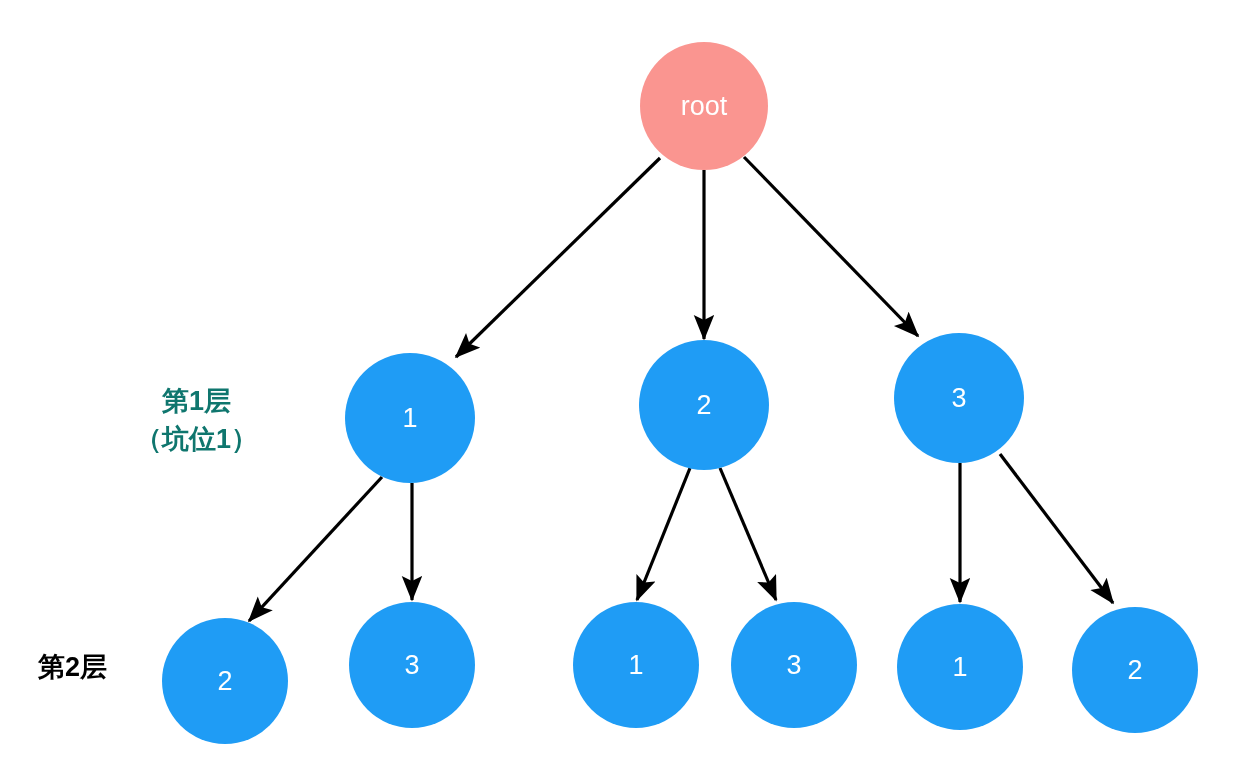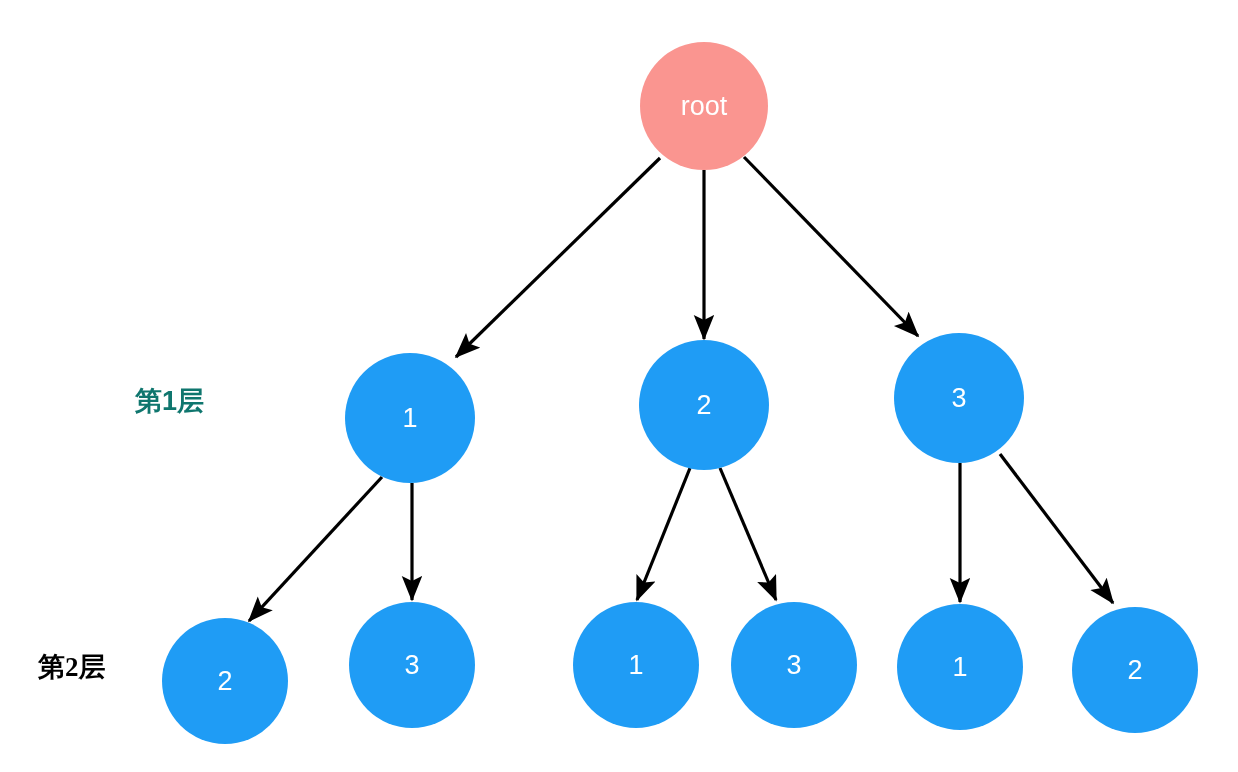--- a/index.html
+++ b/index.html
@@ -105,19 +105,20 @@
       <div class="node" style="left: 897px; top: 604px; width: 126px; height: 126px; background: rgb(31, 156, 245); font-size: 27px; color: rgb(255, 255, 255);">
         <span class="node-label">1</span>
       </div>
       <div class="node" style="left: 1072px; top: 607px; width: 126px; height: 126px; background: rgb(31, 156, 245); font-size: 27px; color: rgb(255, 255, 255);">
         <span class="node-label">2</span>
       </div>
     </div>
   <div id="labels-group">
       <div class="level-label" style="left: 115px; top: 382px; font-size: 27px; color: #0f766e; margin-left: 20px;">
         <span class="ll-line">第1层</span>
+        <span class="ll-line">（坑位1）</span>
       </div>
-      <div class="level-label" style="left: 38px; top: 648px; font-size: 27px; color: rgb(0, 0, 0); font-family: Liberation Serif, serif;">
+      <div class="level-label" style="left: 38px; top: 648px; font-size: 27px; color: rgb(0, 0, 0);">
         <span class="ll-line">第2层</span>
       </div>
     </div>
 
 </div>
 
 </body></html>

